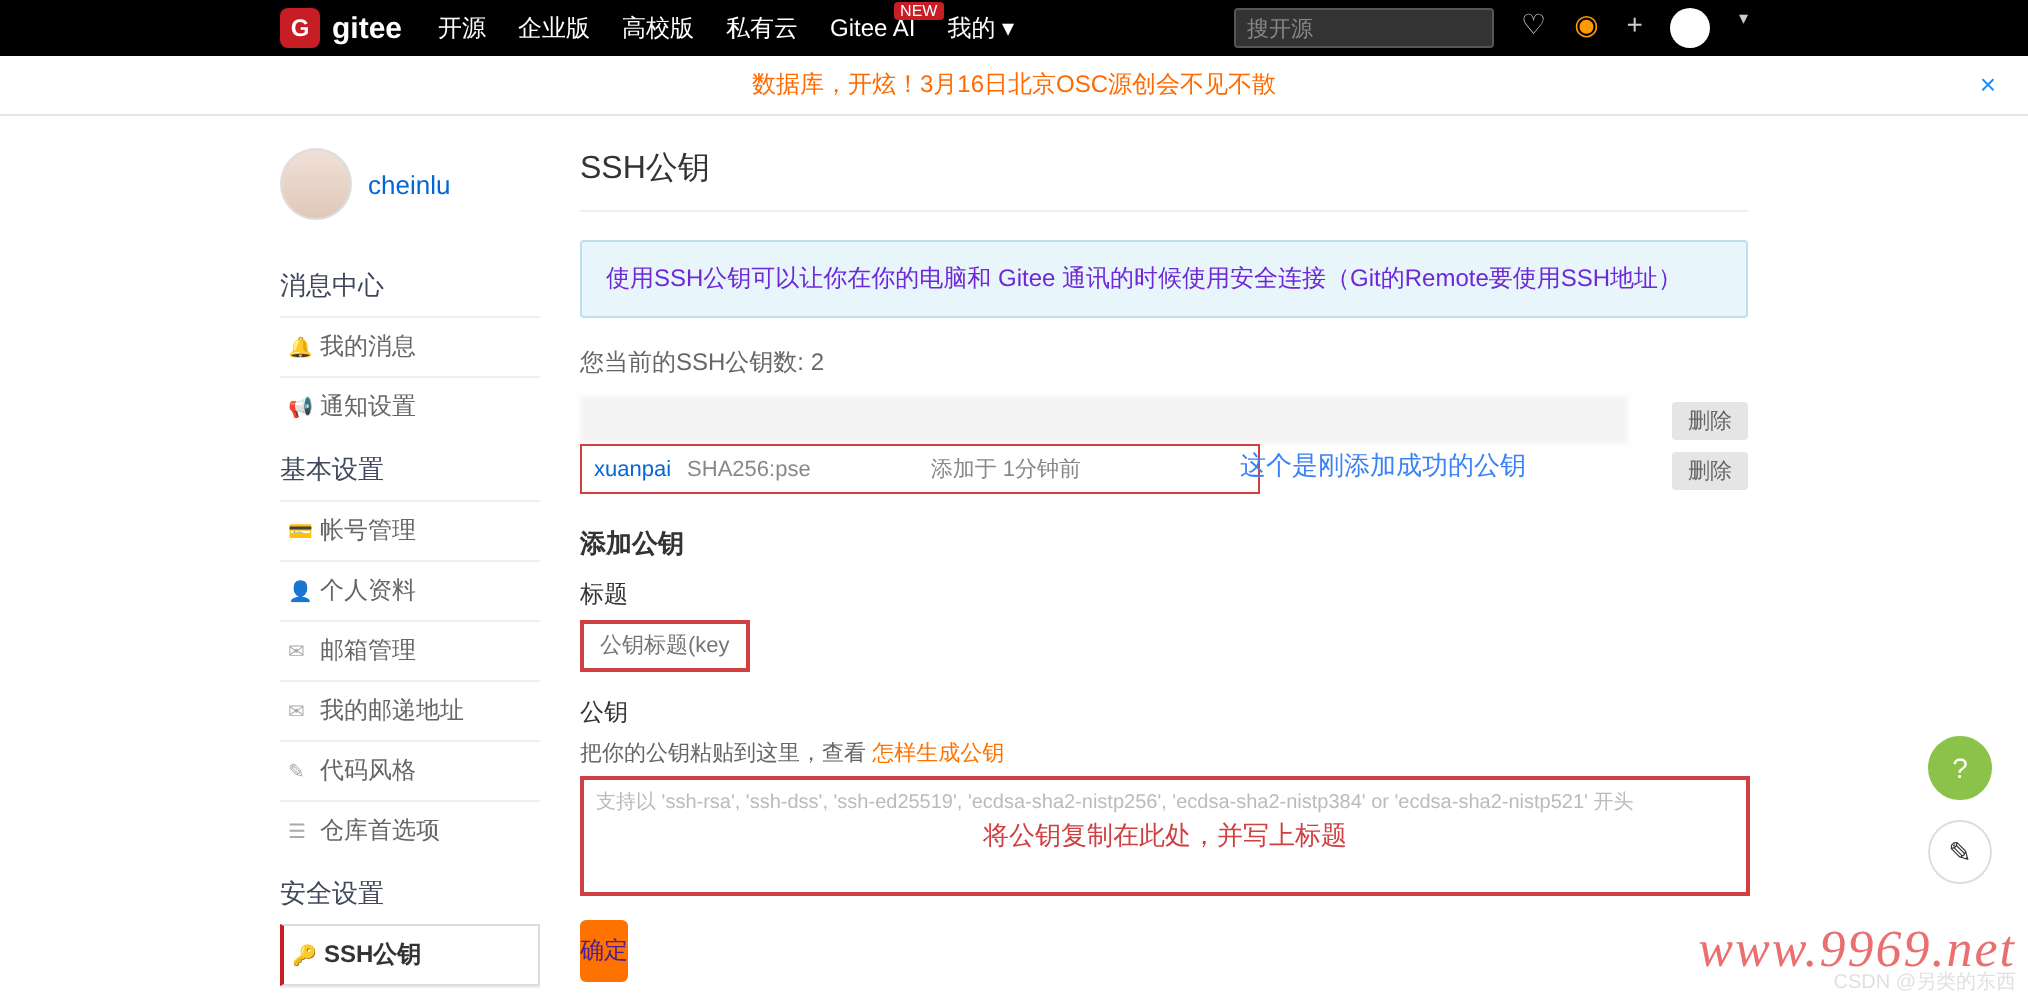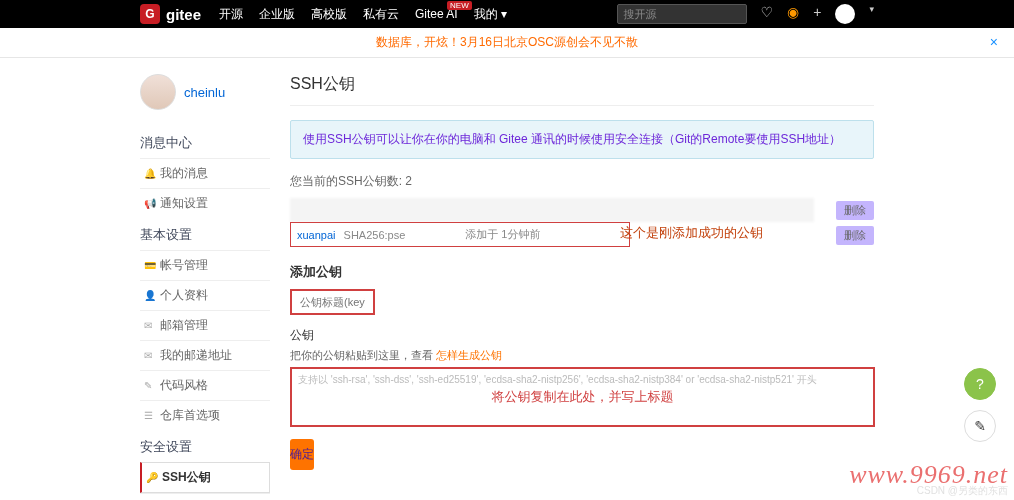--- a/index.html
+++ b/index.html
@@ -37,23 +37,23 @@
     .info-box { background: #e8f5fa; border: 1px solid #bde0ec; padding: 10px 12px; font-size: 12px; color: #6d28d9; border-radius: 2px; margin-bottom: 14px; }
     
     .count-text { font-size: 12px; color: #666; margin-bottom: 8px; }
     
     .key-row { position: relative; padding: 6px 0; display: flex; align-items: center; font-size: 11px; }
     .key-row.blur::before { content: ''; position: absolute; left: 0; right: 60px; top: 0; bottom: 0; background: rgba(240,240,240,0.7); filter: blur(1px); }
     .key-row.highlight { border: 1px solid #d04040; padding: 4px 6px; }
     .key-name { color: #0366d6; margin-right: 8px; }
     .key-hash { color: #888; }
     .key-time { margin-left: auto; color: #888; margin-right: 40px; }
-    .delete-btn { background: #c4b5fd; color: #666; padding: 2px 8px; border-radius: 2px; font-size: 11px; cursor: pointer; position: absolute; right: 0; }
+    .delete-btn { background: #e5e5e5; color: #666; padding: 2px 8px; border-radius: 2px; font-size: 11px; cursor: pointer; position: absolute; right: 0; }
     
-    .annotation-success { color: #c2410c; font-size: 13px; position: absolute; left: 330px; top: 2px; }
+    .annotation-success { color: #3b82f6; font-size: 13px; position: absolute; left: 330px; top: 2px; }
     
     .form-section-title { font-size: 13px; font-weight: bold; margin: 16px 0 8px 0; }
     .field-label { font-size: 12px; color: #333; margin-bottom: 4px; }
     .title-input { border: 2px solid #d04040; padding: 5px 8px; width: 85px; font-size: 11px; color: #999; outline: none; }
     
     .pubkey-hint { font-size: 11px; color: #666; margin-bottom: 4px; }
     .pubkey-hint a { color: #fe7300; text-decoration: none; }
     
     .pubkey-area { border: 2px solid #d04040; height: 60px; width: 585px; font-size: 10px; color: #bbb; padding: 4px 6px; position: relative; }
     .annotation-paste { color: #d04040; position: absolute; left: 50%; top: 50%; transform: translate(-50%,-50%); font-size: 13px; }
@@ -133,20 +133,21 @@
       <div class="key-row highlight" style="width:340px">
         <span class="key-name">xuanpai</span>
         <span class="key-hash">SHA256:pse</span>
         <span class="key-time" style="margin-left:60px;margin-right:0">添加于 1分钟前</span>
       </div>
       <span class="annotation-success">这个是刚添加成功的公钥</span>
       <span class="delete-btn" style="top:4px">删除</span>
     </div>
     
     <div class="form-section-title">添加公钥</div>
+    <div class="field-label">标题</div>
     <input class="title-input" placeholder="公钥标题(key)" style="">
     
     <div class="field-label" style="margin-top:12px">公钥</div>
     <div class="pubkey-hint">
       <span>把你的公钥粘贴到这里，查看 </span><a>怎样生成公钥</a>
     </div>
     <div class="pubkey-area">
       <span>支持以 'ssh-rsa', 'ssh-dss', 'ssh-ed25519', 'ecdsa-sha2-nistp256', 'ecdsa-sha2-nistp384' or 'ecdsa-sha2-nistp521' 开头</span>
       <span class="annotation-paste">将公钥复制在此处，并写上标题</span>
     </div>

